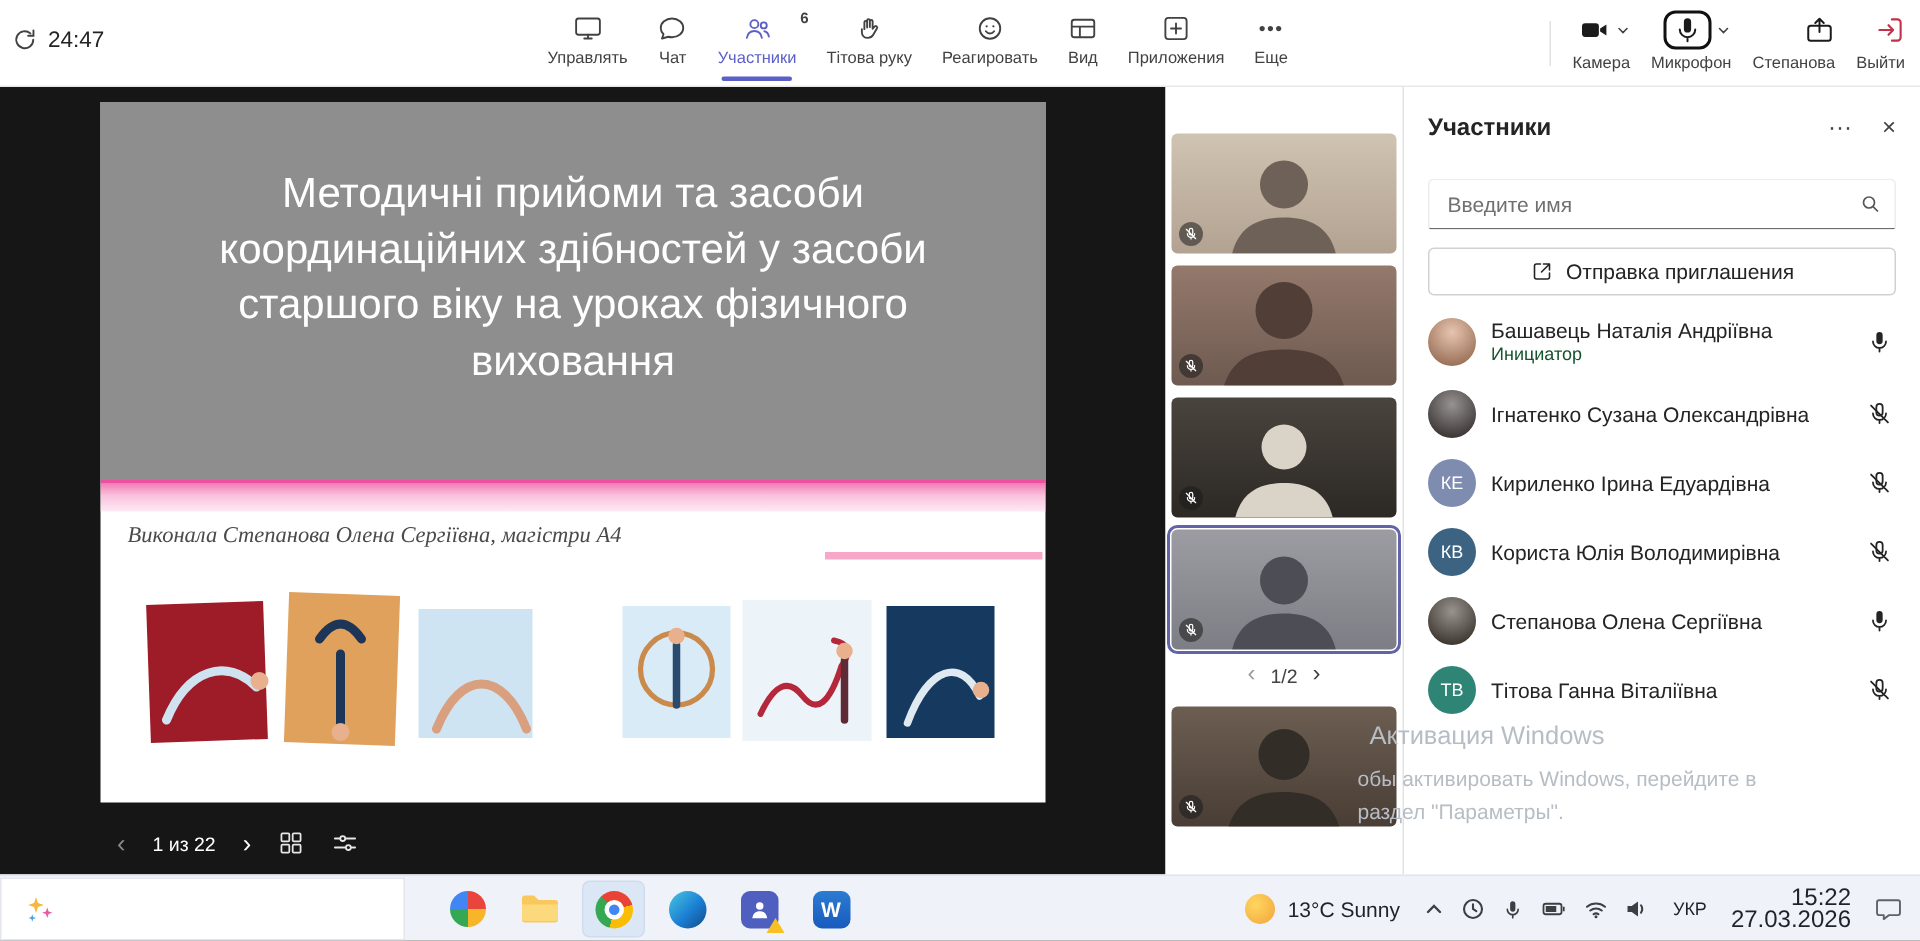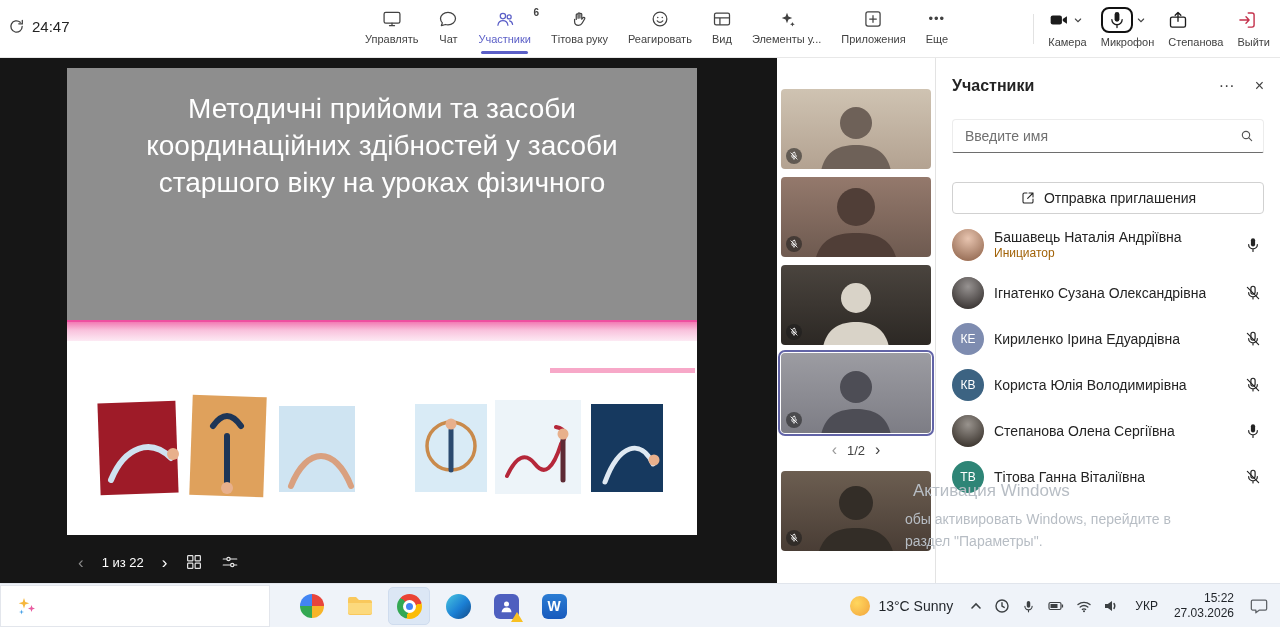--- a/index.html
+++ b/index.html
@@ -14,30 +14,30 @@
   .timer .icon{color:#424242}
   .toolbar{position:absolute;left:358px;top:4px;display:flex;align-items:flex-start;gap:6px}
   .tb-item{position:relative;display:flex;flex-direction:column;align-items:center;gap:4px;padding:5px 7px;font-size:11px;color:#424242;cursor:pointer;white-space:nowrap;border-radius:4px}
   .tb-item .icon{color:#424242;height:20px}
   .tb-item.selected,.tb-item.selected .icon{color:#5b5fc7}
   .tb-item.selected::after{content:"";position:absolute;left:10px;right:10px;bottom:-4px;height:3px;border-radius:2px;background:#5b5fc7}
   .badge{position:absolute;top:3px;right:-1px;font-size:10px;color:#424242;font-weight:700}
   .glyph-more{font-size:13px;letter-spacing:1px;line-height:20px;color:#424242}
   .vdiv{width:1px;height:30px;background:#e2e2e2;margin:10px 4px 0}
   .devices{position:absolute;right:6px;top:4px;display:flex;align-items:flex-start;gap:6px}
-  .dev{display:flex;flex-direction:column;align-items:flex-start;gap:3px;font-size:11px;color:#424242;padding:3px 4px;white-space:nowrap;cursor:pointer}
+  .dev{display:flex;flex-direction:column;align-items:flex-end;gap:3px;font-size:11px;color:#424242;padding:3px 4px;white-space:nowrap;cursor:pointer}
   .dev-row{display:flex;align-items:center;gap:3px;height:26px}
   .focus-ring{border:2px solid #111;border-radius:8px;padding:1px 4px;display:flex;align-items:center}
   .chev{color:#424242}
 
   
   .share{position:absolute;left:0;top:57px;width:777px;height:526px;background:#161616}
   .slide{position:absolute;left:67px;top:11px;width:630px;height:467px;background:#fff;overflow:hidden}
   .slide-gray{height:252px;background:#8e8e8e}
-  .slide-title{padding-top:22px;color:#fff;font-size:28px;line-height:1.33;text-align:center;font-weight:400}
+  .slide-title{padding-top:42px;color:#fff;font-size:28px;line-height:1.33;text-align:center;font-weight:400}
   .slide-title span{display:block}
   .pink-band{height:19px;background:linear-gradient(180deg,#f27bb4 0,#f9c3dd 45%,#fdeaf4 100%);border-top:2px solid #ee4fa0}
   .slide-sub{margin:8px 0 0 18px;font-family:"Liberation Serif",serif;font-style:italic;font-size:15px;color:#4a4a4a}
   .pink-bar{position:absolute;right:2px;top:300px;width:145px;height:5px;background:#f7a8c8}
   .gymnasts{position:absolute;left:0;top:316px}
   .slide-nav{position:absolute;left:78px;bottom:12px;display:flex;align-items:center;gap:18px;color:#fff;font-size:13px}
   .slide-nav .nav-ch{font-size:17px;line-height:1;cursor:pointer}
   .slide-nav .dis{color:#8a8a8a}
   .slide-nav .nicon{color:#e6e6e6;cursor:pointer}
 
@@ -59,34 +59,34 @@
   
   .panel{position:absolute;left:935px;top:57px;width:345px;height:526px;background:#fff;border-left:1px solid #e3e3e3;padding:20px 16px 0;box-sizing:border-box}
   .panel-h{display:flex;align-items:center}
   .panel-title{font-size:16px;font-weight:700;color:#242424}
   .ph-actions{margin-left:auto;display:flex;gap:20px;align-items:center;color:#424242}
   .ph-actions span{cursor:pointer;font-size:16px;line-height:1}
   .search-box{margin-top:24px;height:32px;display:flex;align-items:center;background:#fff;border:1px solid #ececec;border-bottom:1px solid #6e6e6e;border-radius:4px 4px 2px 2px;padding:0 8px 0 10px}
   .search-box input{flex:1;border:0;outline:0;font-size:14px;color:#242424;background:transparent}
   .search-box input::placeholder{color:#707070}
   .search-box .sicon{color:#555;cursor:pointer}
-  .invite{margin-top:29px;width:100%;height:32px;display:flex;align-items:center;justify-content:center;gap:8px;border:1px solid #d1d1d1;border-radius:4px;background:#fff;font-size:14px;color:#242424;cursor:pointer}
+  .invite{margin-top:12px;width:100%;height:32px;display:flex;align-items:center;justify-content:center;gap:8px;border:1px solid #d1d1d1;border-radius:4px;background:#fff;font-size:14px;color:#242424;cursor:pointer}
   .sect{margin-top:20px;display:flex;align-items:center;gap:6px;font-size:12px;color:#424242}
   .sect .chev{cursor:pointer}
   .sect-label{font-weight:400;cursor:pointer}
   .mute-all{margin-left:auto;border:1px solid #d1d1d1;border-radius:14px;background:#fff;padding:4px 10px;font-size:12px;color:#424242;white-space:nowrap;cursor:pointer}
   .plist{margin-top:6px}
   .p-row{display:flex;align-items:center;gap:10px;height:46px;cursor:pointer}
   .p-row.tall{height:50px}
   .avatar{position:relative;width:32px;height:32px;border-radius:50%;flex:0 0 32px;display:flex;align-items:center;justify-content:center;color:#fff;font-size:12px;font-weight:400;overflow:hidden;background:#777}
   .avatar.photo::after{content:"";position:absolute;left:0;top:0;right:0;bottom:0;border-radius:50%;background:radial-gradient(circle at 50% 30%,rgba(255,255,255,.38),rgba(0,0,0,.28) 78%)}
   .pcol{display:flex;flex-direction:column;line-height:1.3;min-width:0}
   .p-name{font-size:14px;color:#242424;white-space:nowrap;overflow:hidden;text-overflow:ellipsis}
   .p-name.bold{font-weight:400}
-  .p-sub{font-size:12px;color:#a16207}
+  .p-sub{font-size:12px;color:#14532d}
   .p-mic{margin-left:auto;color:#242424;flex:0 0 20px}
 
   
   .wm{position:absolute;color:#b7bdc4;pointer-events:none;z-index:40}
   .wm1{left:913px;top:481px;font-size:17px}
   .wm2{left:905px;top:511px;font-size:14px}
   .wm3{left:905px;top:533px;font-size:14px}
 
   
   .taskbar{position:absolute;left:0;top:583px;width:1280px;height:44px;background:#eff3f9;border-top:1px solid #e1e5ec;display:flex;align-items:center;z-index:30}
@@ -102,21 +102,21 @@
   .swirl{width:25px;height:25px;border-radius:50%;background:linear-gradient(135deg,#49c7e0,#1b7fd4 55%,#134a86)}
   .teamsic{position:relative;width:25px;height:25px;border-radius:6px;background:#4E5FBF;display:flex;align-items:center;justify-content:center}
   .warn{position:absolute;right:-4px;bottom:-3px;width:0;height:0;border-left:6px solid transparent;border-right:6px solid transparent;border-bottom:10px solid #f8c022}
   .wordic{width:25px;height:25px;border-radius:6px;background:linear-gradient(180deg,#2b7cd3,#185abd);color:#fff;font-size:14px;font-weight:700;display:flex;align-items:center;justify-content:center}
   .tright{margin-left:auto;display:flex;align-items:center;gap:16px;padding-right:12px}
   .weather{display:flex;align-items:center;gap:8px;font-size:14px;color:#1f2328;cursor:pointer}
   .sun{width:20px;height:20px;border-radius:50%;background:radial-gradient(circle at 35% 35%,#ffd75e,#f2a33c)}
   .tray{display:flex;align-items:center;gap:11px;color:#3c4043}
   .tray .ticon{cursor:pointer}
   .lang{font-size:12px;color:#1f2328;cursor:pointer}
-  .clockbox{text-align:right;font-size:12px;color:#1f2328;line-height:15px;cursor:pointer}
+  .clockbox{text-align:right;font-size:16px;color:#1f2328;line-height:15px;cursor:pointer}
   .note-ico{color:#5f6368;cursor:pointer}
 </style>
 </head>
 <body>
 
 <div class="app">
 
   <header class="topbar">
     <div class="timer">
       <span class="icon">
@@ -178,29 +178,20 @@
         <span>Реагировать</span>
       </div>
       <div class="tb-item">
         <span class="icon">
             <svg width="20" height="20" viewBox="0 0 24 24" fill="none" stroke="currentColor" stroke-width="1.5">
               <rect x="3" y="5" width="18" height="14" rx="2"></rect>
               <path d="M3 10.5h18M9.5 10.5V19"></path>
             </svg>
           </span>
         <span>Вид</span>
-      </div>
-      <div class="tb-item">
-        <span class="icon">
-            <svg width="20" height="20" viewBox="0 0 24 24">
-              <path d="M12 4.5l1.7 4.6 4.6 1.7-4.6 1.7L12 17.1l-1.7-4.6-4.6-1.7 4.6-1.7z" fill="currentColor"></path>
-              <path d="M18.5 15.5l.8 2 2 .8-2 .8-.8 2-.8-2-2-.8 2-.8z" fill="currentColor"></path>
-            </svg>
-          </span>
-        <span>Элементы у...</span>
       </div>
       <div class="tb-item">
         <span class="icon">
             <svg width="20" height="20" viewBox="0 0 24 24" fill="none" stroke="currentColor" stroke-width="1.5" stroke-linecap="round">
               <rect x="3.5" y="3.5" width="17" height="17" rx="2.5"></rect>
               <path d="M12 8v8M8 12h8"></path>
             </svg>
           </span>
         <span>Приложения</span>
       </div>
@@ -270,23 +261,25 @@
     </div>
   </header>
 
   <section class="share">
     <div class="slide">
       <div class="slide-gray">
         <div class="slide-title">
           <span>Методичні прийоми та засоби</span>
           <span>координаційних здібностей у засоби</span>
           <span>старшого віку на уроках фізичного</span>
+          <span>виховання</span>
         </div>
       </div>
       <div class="pink-band"></div>
+      <div class="slide-sub">Виконала Степанова Олена Сергіївна, магістри А4</div>
       <div class="pink-bar"></div>
       <svg class="gymnasts" width="630" height="130" viewBox="0 0 630 130">
         <rect x="32" y="18" width="78" height="92" fill="#9e1b28" transform="rotate(-2 71 64)"></rect>
         <path d="M44 96 C58 62 84 54 104 74" stroke="#cfe2f0" stroke-width="6" fill="none" stroke-linecap="round"></path>
         <circle cx="106" cy="70" r="6" fill="#e8b08c"></circle>
         <rect x="124" y="12" width="74" height="100" fill="#dfa15c" transform="rotate(2 161 62)"></rect>
         <path d="M160 104 V52 M146 42 Q160 22 174 42" stroke="#1d3557" stroke-width="6" fill="none" stroke-linecap="round"></path>
         <circle cx="160" cy="104" r="6" fill="#e8b08c"></circle>
         <rect x="212" y="22" width="76" height="86" fill="#cfe4f2"></rect>
         <path d="M224 102 C240 62 268 62 284 102" stroke="#d9a07f" stroke-width="6" fill="none" stroke-linecap="round"></path>

